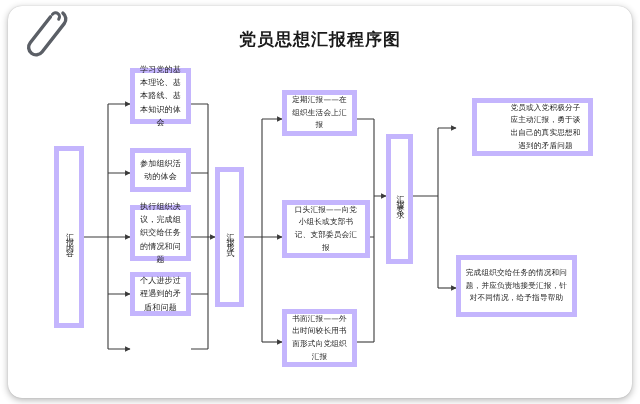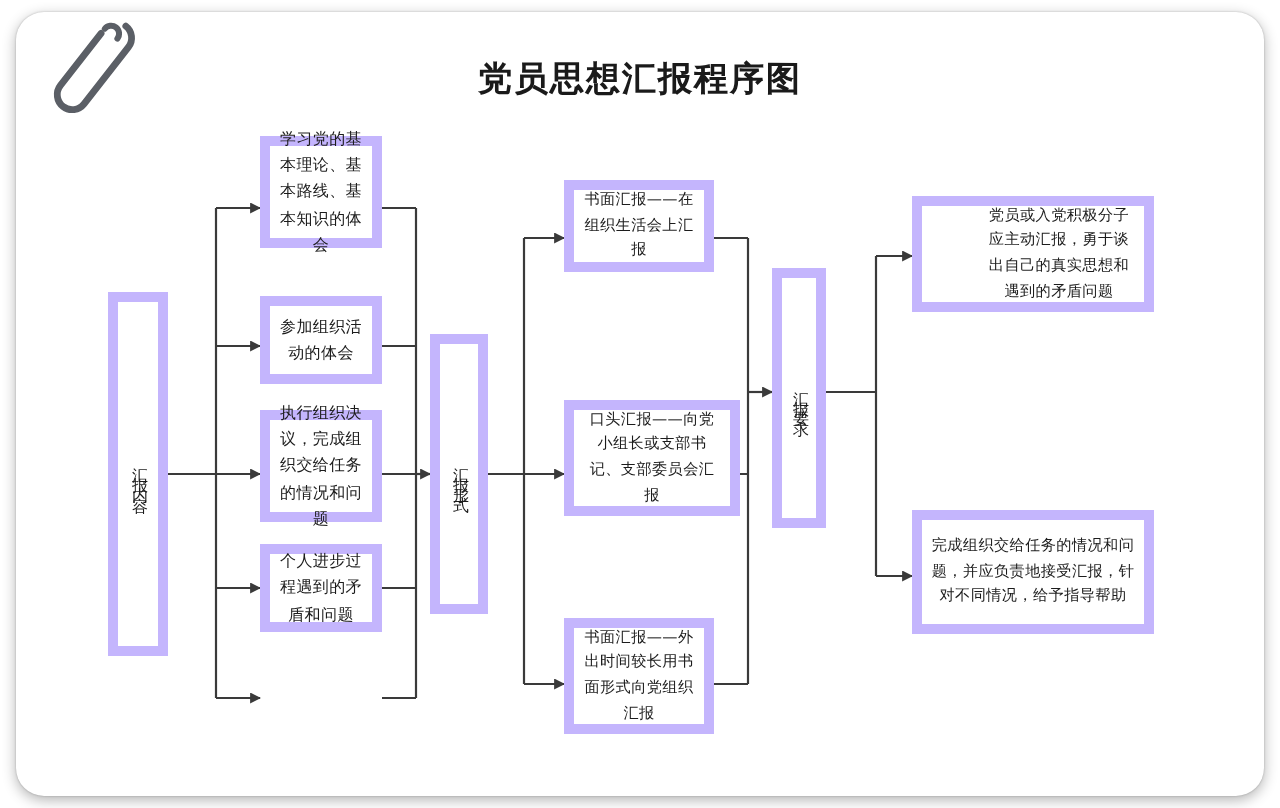--- a/index.html
+++ b/index.html
@@ -177,27 +177,27 @@
 
       <div class="node" style="left:122px; top:142px; width:61px; height:44px;">参加组织活动的体会</div>
 
       <div class="node" style="left:122px; top:199px; width:61px; height:56px;">执行组织决议，完成组织交给任务的情况和问题</div>
 
       <div class="node" style="left:122px; top:266px; width:61px; height:44px;">个人进步过程遇到的矛盾和问题</div>
 
 
       <div class="node vertical" style="left:207px; top:161px; width:29px; height:140px;">汇报形式</div>
 
-      <div class="node wide" style="left:274px; top:84px; width:75px; height:46px;">书面汇报——在组织生活会上汇报</div>
+      <div class="node wide" style="left:274px; top:84px; width:75px; height:46px;">定期汇报——在组织生活会上汇报</div>
 
       <div class="node wide" style="left:274px; top:194px; width:88px; height:58px;">口头汇报——向党小组长或支部书记、支部委员会汇报</div>
 
       <div class="node wide" style="left:274px; top:303px; width:75px; height:58px;">书面汇报——外出时间较长用书面形式向党组织汇报</div>
 
       <div class="node vertical" style="left:378px; top:128px; width:27px; height:130px;">汇报要求</div>
 
-      <div class="node wide" style="left:448px; top:92px; width:121px; height:58px;padding-left:30px;">党员或入党积极分子应主动汇报，勇于谈出自己的真实思想和遇到的矛盾问题</div>
+      <div class="node wide" style="left:464px; top:92px; width:121px; height:58px;padding-left:30px;">党员或入党积极分子应主动汇报，勇于谈出自己的真实思想和遇到的矛盾问题</div>
 
       <div class="node wide" style="left:448px; top:249px; width:121px; height:62px;">完成组织交给任务的情况和问题，并应负责地接受汇报，针对不同情况，给予指导帮助</div>
 
     </div>
   </div>
 </div>
 
 </body></html>

